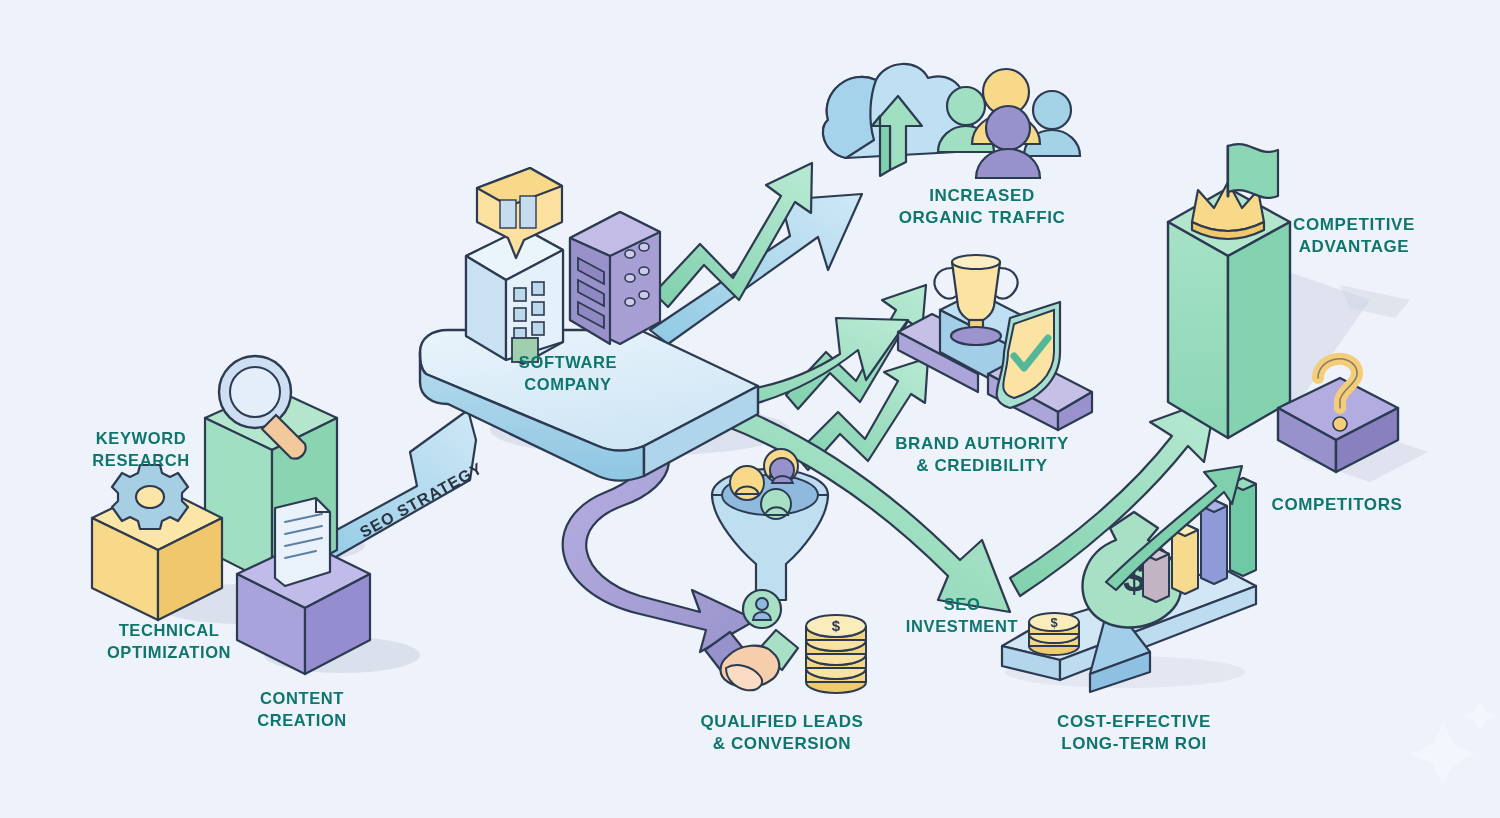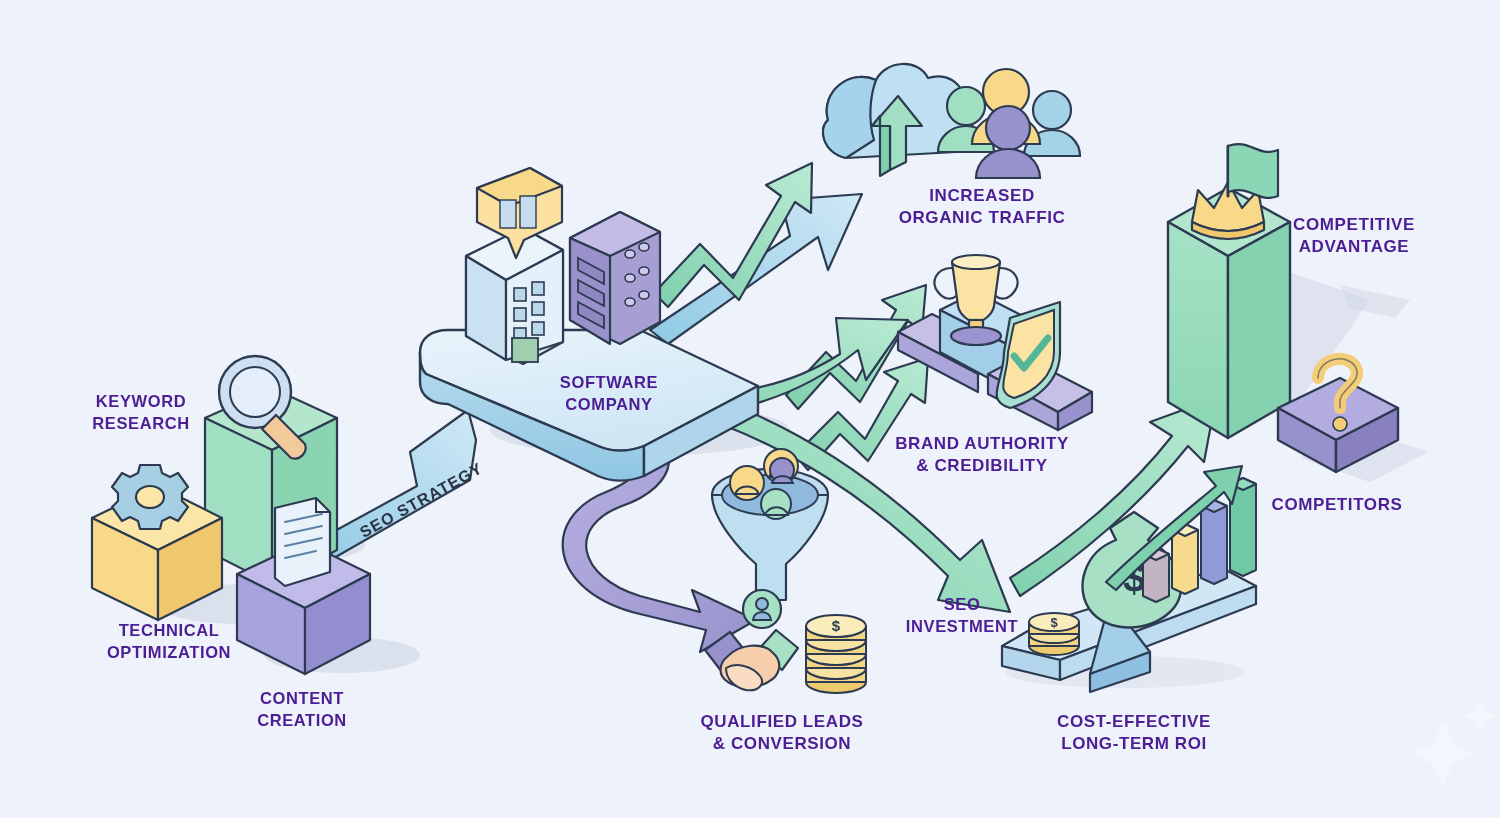--- a/index.html
+++ b/index.html
@@ -5,21 +5,21 @@
   html,body{margin:0;padding:0;}
   body{
     width:1500px;height:818px;overflow:hidden;
     background:#eef2fa;
     font-family:"Liberation Sans", sans-serif;
   }
   #stage{position:relative;width:1500px;height:818px;}
   #stage svg.layer{position:absolute;left:0;top:0;width:1500px;height:818px;}
   .lbl{
     position:absolute;
-    color:#4c1d95;
+    color:#0f766e;
     font-family:"Liberation Sans", sans-serif;
     font-weight:bold;
     font-size:16.5px;
     letter-spacing:0.6px;
     line-height:1.32;
     text-align:center;
     white-space:pre-line;
     transform:translate(-50%,0);
     user-select:none;
   }
@@ -380,26 +380,26 @@
       <circle cx="1340" cy="424" r="7" fill="#f3cd78" stroke="#2d3b52" stroke-width="1.6"></circle>
       <path d="M1318 378 C1318 358, 1348 352, 1356 368 C1362 382, 1342 388, 1340 400 L1340 408" fill="none" stroke="#2d3b52" stroke-width="1.6" stroke-linecap="round" stroke-linejoin="round" opacity="0.55"></path>
     </g>
 
     <g opacity="0.55">
       <path d="M1443 722 L1453 744 L1475 754 L1453 764 L1443 786 L1433 764 L1411 754 L1433 744 Z" fill="#f8fbff"></path>
       <path d="M1480 700 L1485 711 L1496 716 L1485 721 L1480 732 L1475 721 L1464 716 L1475 711 Z" fill="#f8fbff"></path>
     </g>
   </svg>
 
-  <div class="lbl" style="left:609px;top:352px;margin-top:20px;">SOFTWARE
+  <div class="lbl" style="left:568px;top:352px;">SOFTWARE
 COMPANY</div>
 
   <div class="rot" style="left:357px;top:526px;transform:rotate(-29deg);">SEO STRATEGY</div>
 
-  <div class="lbl" style="left:141px;top:391px;">KEYWORD
+  <div class="lbl" style="left:141px;top:428px;">KEYWORD
 RESEARCH</div>
   <div class="lbl" style="left:169px;top:620px;text-align:center;">TECHNICAL
 OPTIMIZATION</div>
   <div class="lbl" style="left:302px;top:672px;margin-top:16px;">CONTENT
 CREATION</div>
 
   <div class="lbl big" style="left:982px;top:185px;">INCREASED
 ORGANIC TRAFFIC</div>
   <div class="lbl big" style="left:982px;top:433px;">BRAND AUTHORITY
 &amp; CREDIBILITY</div>

